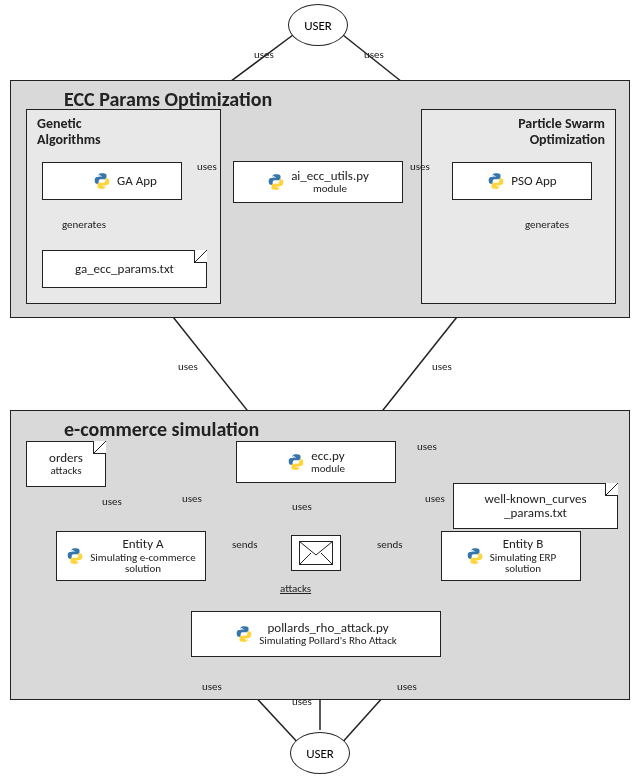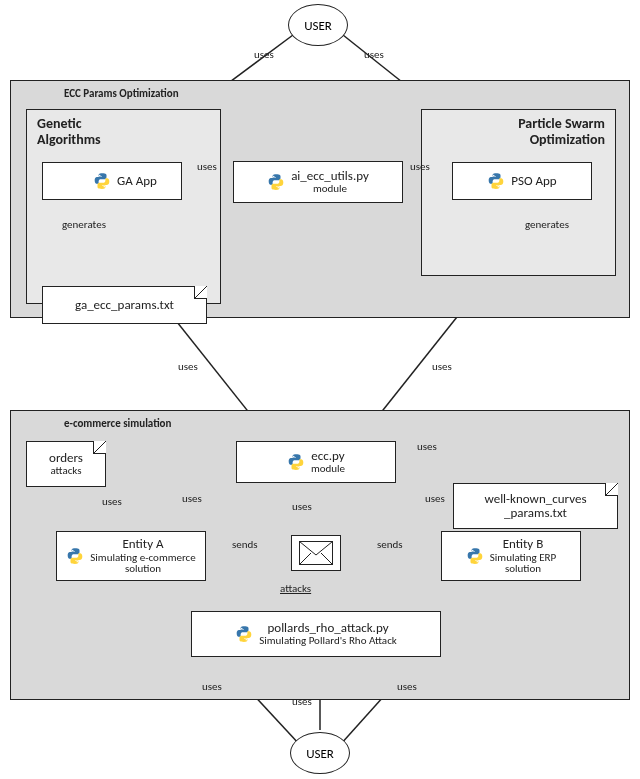--- a/index.html
+++ b/index.html
@@ -18,21 +18,21 @@
     background: #d9d9d9;
   }
   .sub-panel {
     border: 1px solid #222;
     background: #e8e8e8;
   }
   .panel-title {
     position: absolute;
     top: 6px;
     left: 10px;
-    font-size: 11px;
+    font-size: 20px;
     font-weight: 600;
     color: #222;
     padding-left: 43px;
   }
   .sub-title {
     position: absolute;
     top: 6px;
     font-size: 14px;
     font-weight: 600;
     color: #222;
@@ -153,26 +153,26 @@
       <div class="py-row">
         <svg width="18" height="18" viewBox="0 0 32 32">
             <path fill="#3776ab" d="M16 2c-6 0-6 3-6 3v3h6v1H7s-4 0-4 6 4 6 4 6h3v-4s0-4 4-4h6s4 0 4-4V5s0-3-8-3z"></path>
             <circle cx="12" cy="6" r="1.3" fill="#fff"></circle>
             <path fill="#ffd43b" d="M16 30c6 0 6-3 6-3v-3h-6v-1h9s4 0 4-6-4-6-4-6h-3v4s0 4-4 4h-6s-4 0-4 4v4s0 3 8 3z"></path>
             <circle cx="20" cy="26" r="1.3" fill="#fff"></circle>
           </svg>
         <span class="node-title">GA App</span>
       </div>
     </div>
-    <div class="abs doc-box" style="left:15px; top:140px; width:165px; height:38px;margin-top:36px;">
+    <div class="abs doc-box" style="left:15px; top:140px; width:165px; height:38px;">
       <span class="node-title">ga_ecc_params.txt</span>
     </div>
   </div>
 
-  <div class="abs sub-panel" style="left:410px; top:28px; width:195px; height:167px;">
+  <div class="abs sub-panel" style="left:410px; top:28px; width:195px; height:195px;">
     <span class="sub-title" style="right:10px; text-align:right; white-space:pre;">Particle Swarm
 Optimization</span>
     <div class="abs node-box" style="left:30px; top:52px; width:140px; height:38px;">
       <div class="py-row">
         <svg width="18" height="18" viewBox="0 0 32 32">
             <path fill="#3776ab" d="M16 2c-6 0-6 3-6 3v3h6v1H7s-4 0-4 6 4 6 4 6h3v-4s0-4 4-4h6s4 0 4-4V5s0-3-8-3z"></path>
             <circle cx="12" cy="6" r="1.3" fill="#fff"></circle>
             <path fill="#ffd43b" d="M16 30c6 0 6-3 6-3v-3h-6v-1h9s4 0 4-6-4-6-4-6h-3v4s0 4-4 4h-6s-4 0-4 4v4s0 3 8 3z"></path>
             <circle cx="20" cy="26" r="1.3" fill="#fff"></circle>
           </svg>

